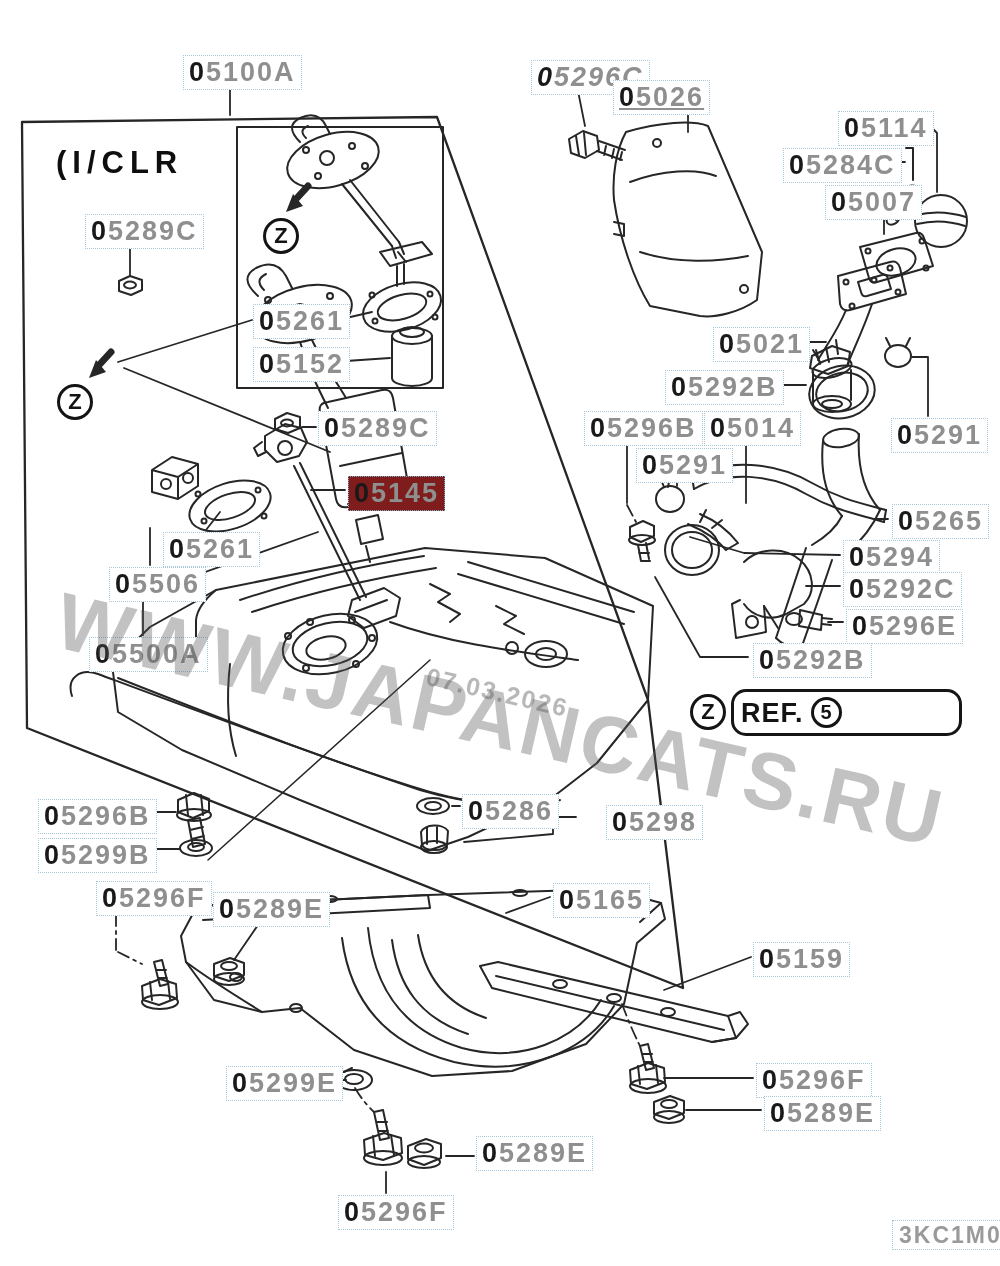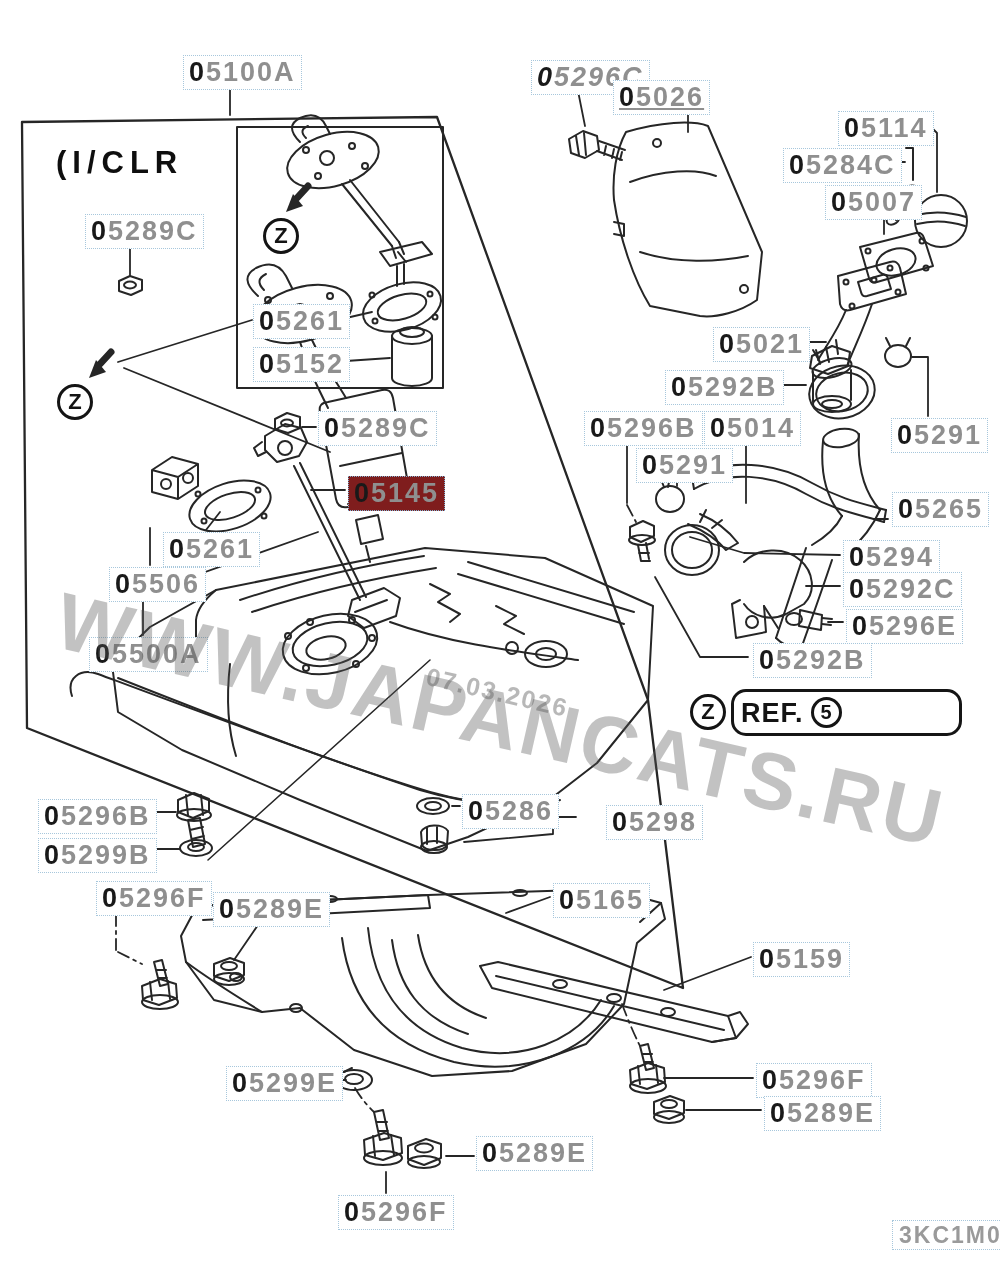--- a/index.html
+++ b/index.html
@@ -389,21 +389,21 @@
   <div class="plabel" style="left:613px;top:80px;text-decoration:underline;">05026</div>
   <div class="plabel" style="left:838px;top:111px;">05114</div>
   <div class="plabel" style="left:783px;top:148px;">05284C</div>
   <div class="plabel" style="left:825px;top:185px;">05007</div>
   <div class="plabel" style="left:713px;top:327px;">05021</div>
   <div class="plabel" style="left:665px;top:370px;">05292B</div>
   <div class="plabel" style="left:584px;top:411px;">05296B</div>
   <div class="plabel" style="left:704px;top:411px;">05014</div>
   <div class="plabel" style="left:891px;top:418px;">05291</div>
   <div class="plabel" style="left:636px;top:448px;">05291</div>
-  <div class="plabel" style="left:892px;top:492px;">05265</div>
+  <div class="plabel" style="left:892px;top:504px;">05265</div>
   <div class="plabel" style="left:843px;top:540px;">05294</div>
   <div class="plabel" style="left:843px;top:572px;">05292C</div>
   <div class="plabel" style="left:846px;top:609px;">05296E</div>
   <div class="plabel" style="left:753px;top:643px;">05292B</div>
   <div class="plabel" style="left:318px;top:411px;">05289C</div>
   <div class="plabel hl" style="left:348px;top:476px;">05145</div>
   <div class="plabel" style="left:163px;top:532px;">05261</div>
   <div class="plabel" style="left:109px;top:567px;">05506</div>
   <div class="plabel" style="left:89px;top:637px;">05500A</div>
   <div class="plabel" style="left:462px;top:794px;">05286</div>

